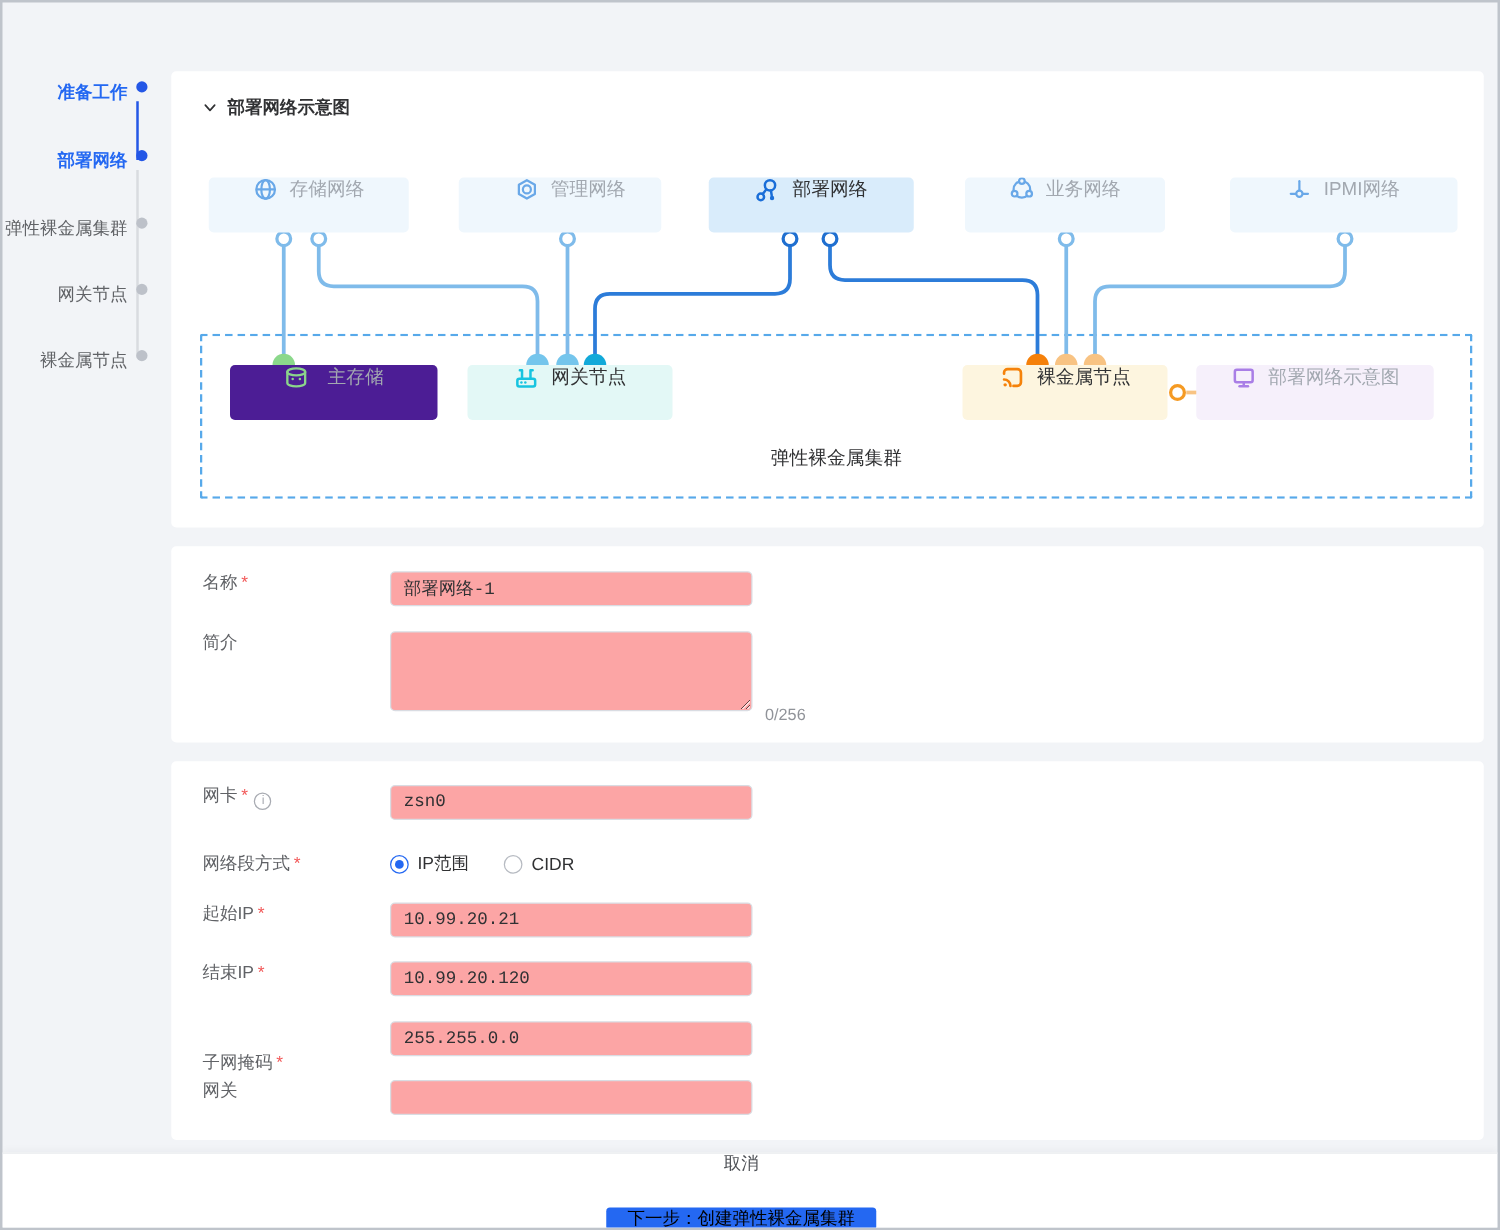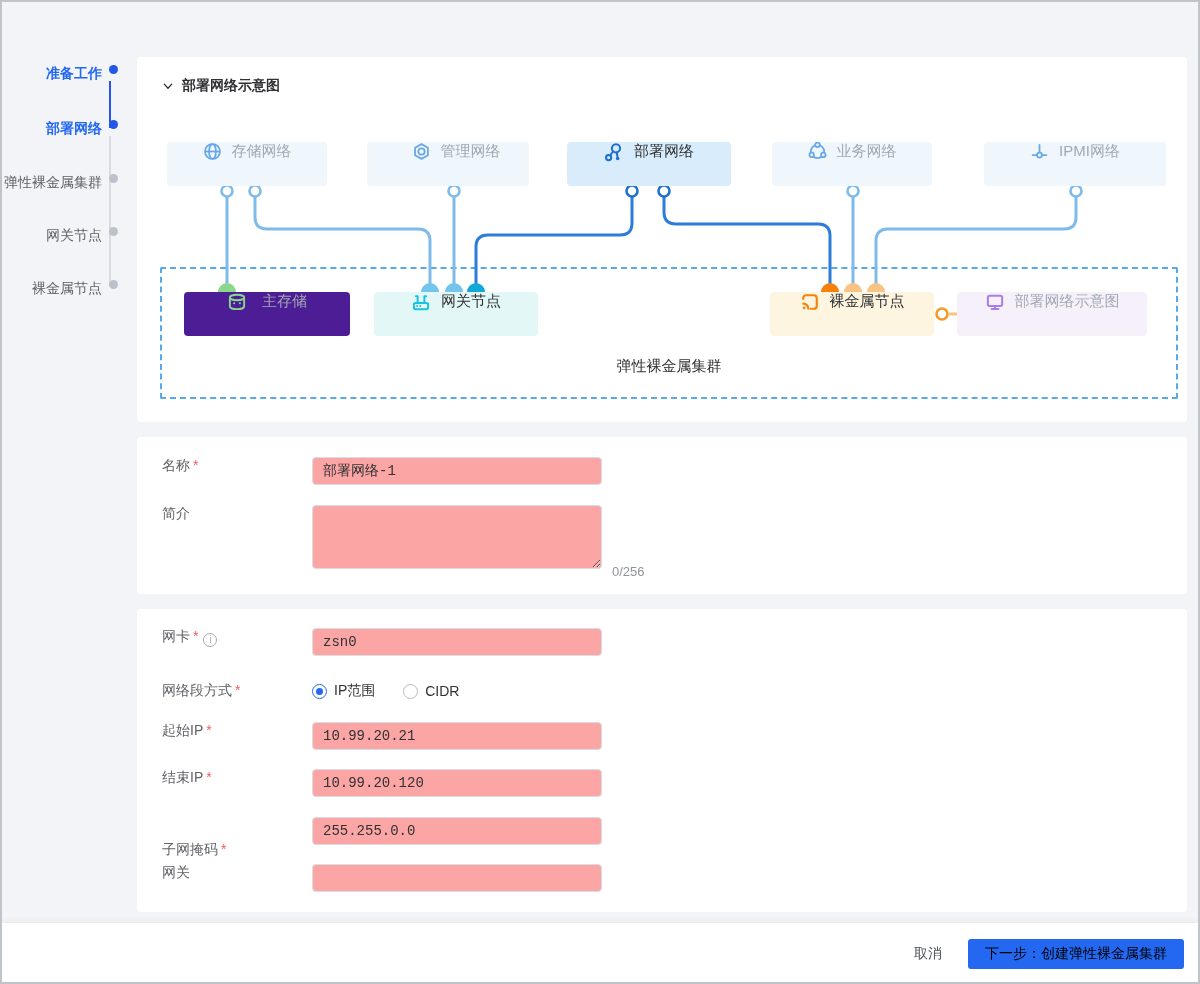--- a/index.html
+++ b/index.html
@@ -69,21 +69,21 @@
   .radio-group { display:flex; align-items:center; gap:28px; padding-top:5px; }
   .radio { display:flex; align-items:center; gap:7px; cursor:pointer; }
   .rdot { width:15px; height:15px; border-radius:50%; border:1px solid #b7bbc2; background:#fff;
           display:flex; align-items:center; justify-content:center; }
   .radio.sel .rdot { border:1.5px solid #2468f2; }
   .radio.sel .rdot::after { content:""; width:7px; height:7px; border-radius:50%; background:#2468f2; }
 
   
   .footer { position:absolute; left:0; right:0; top:920px; height:62px; background:#fff;
             border-top:1px solid #e9ebee; box-shadow:0 -2px 6px rgba(31,35,41,.04);
-            display:flex; align-items:center; justify-content:flex-end; padding-right:14px; gap:26px; }
+            display:flex; align-items:center; justify-content:flex-end; padding-right:14px; gap:26px;flex-direction:column; }
   .btn-plain { background:none; border:none; font-size:14px; color:#4e5156; cursor:pointer;
                font-family:inherit; }
   .btn-primary { height:30px; padding:0 17px; background:#2468f2; color:#000000; border:none;
                  border-radius:3px; font-size:14px; cursor:pointer; font-family:inherit; }
 </style>
 </head>
 <body>
 
 <div class="page">
 

